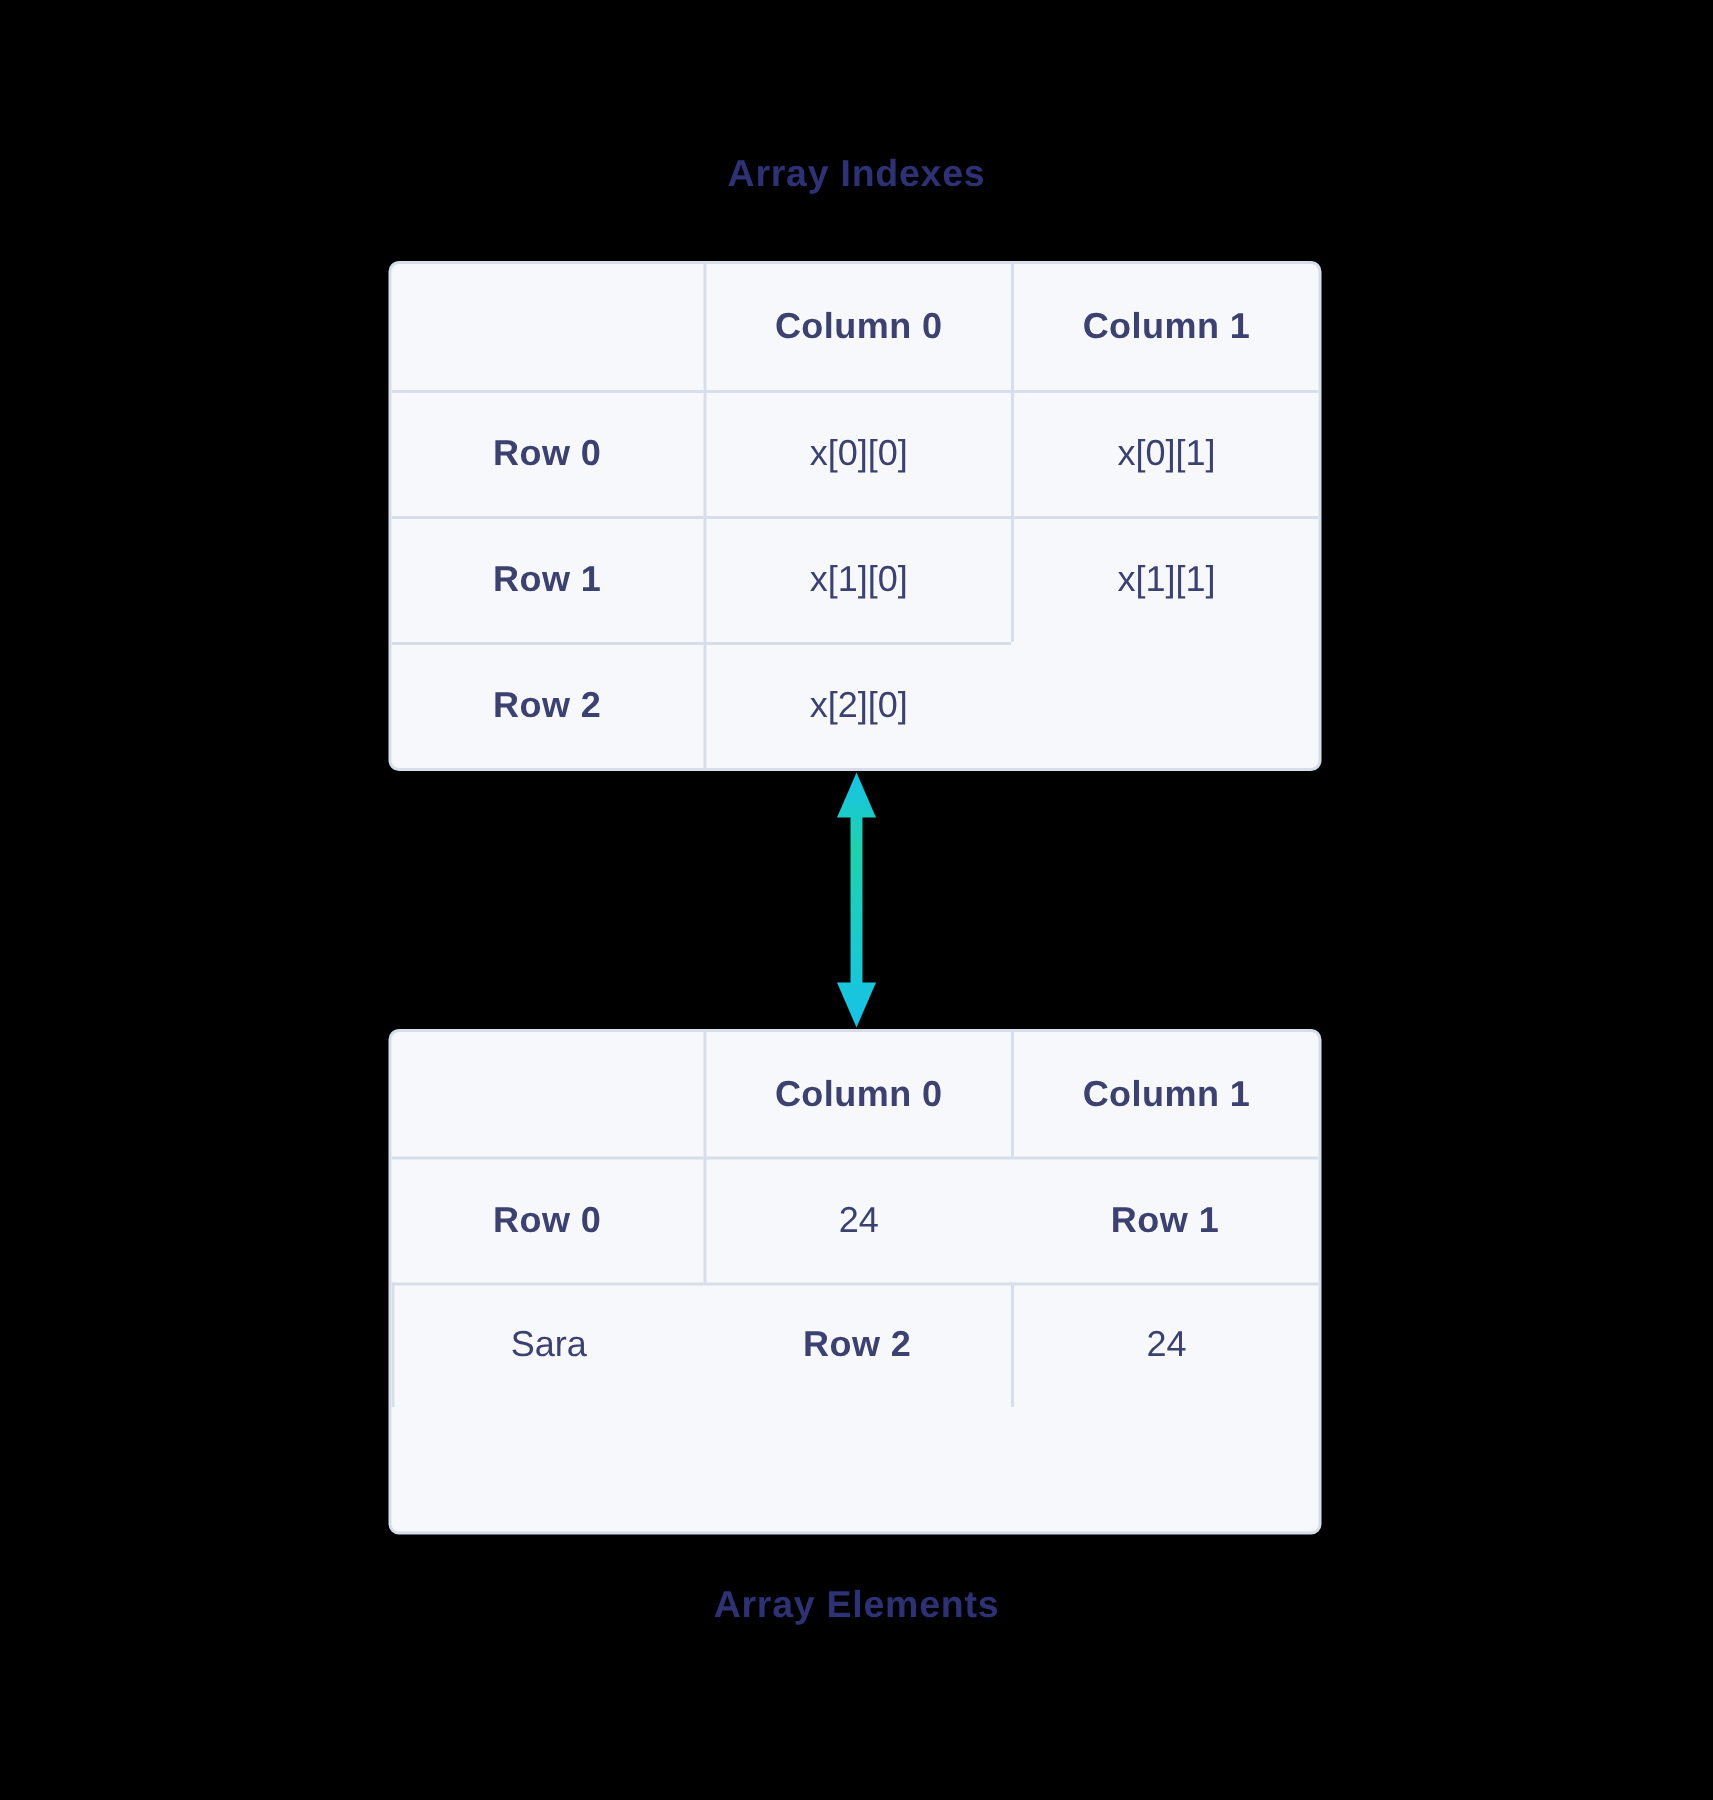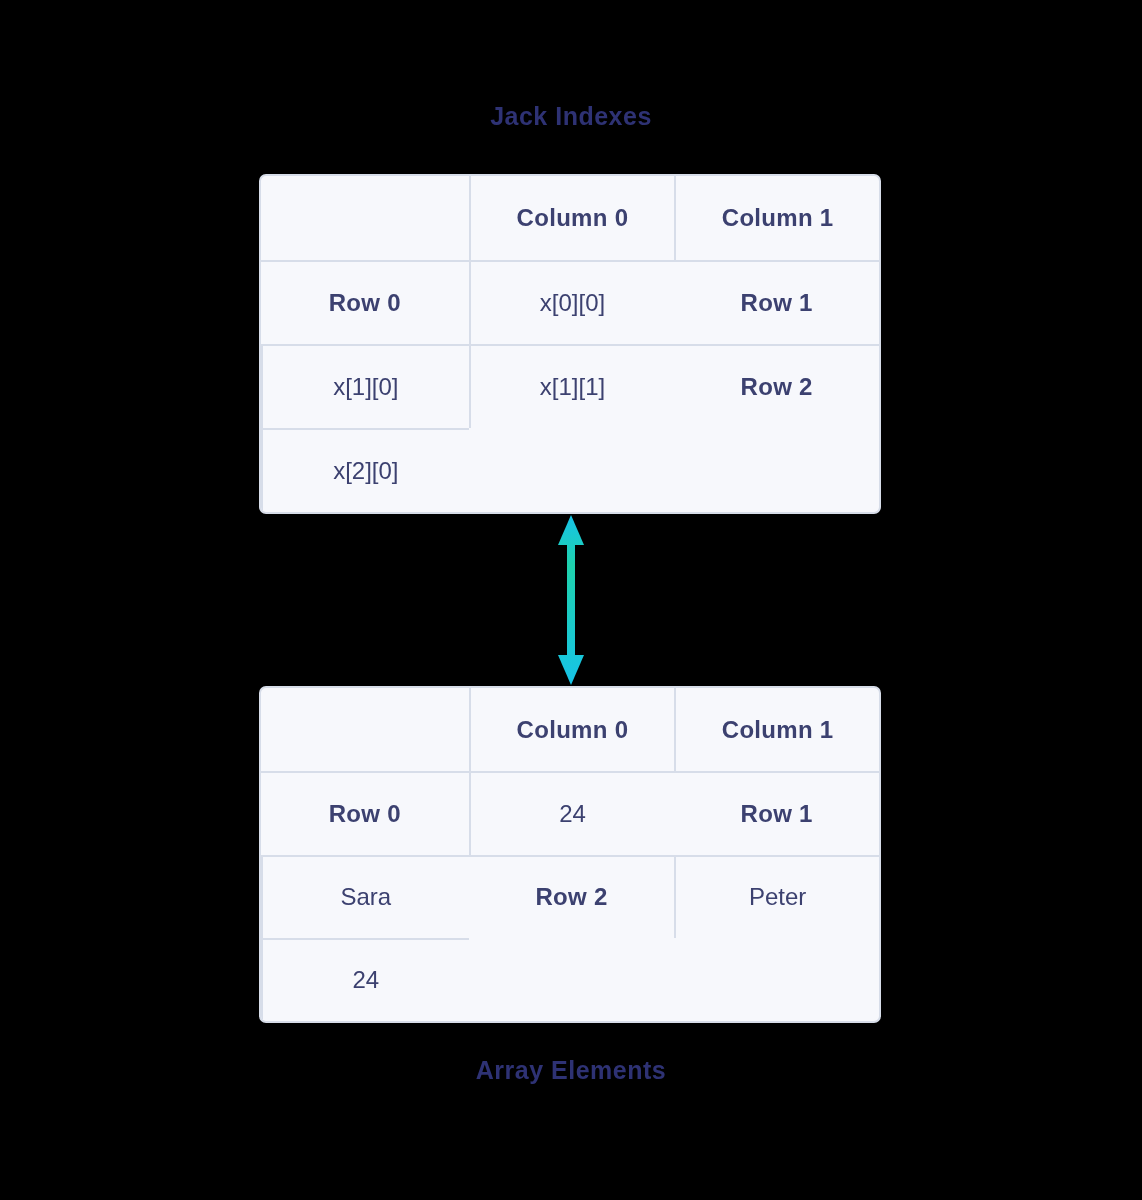--- a/index.html
+++ b/index.html
@@ -53,29 +53,30 @@
   .arrow-wrap{
     position:absolute;left:555px;top:515px;
     width:32px;height:170px;
   }
 </style>
 </head>
 <body>
 
 <div id="canvas">
 
-  <div class="diagram-title title-top">Jack Indexes</div>
+  <div class="diagram-title title-top">Array Indexes</div>
 
   <div class="tbl tbl-indexes">
     <div class="cell col-first row-first"></div>
     <div class="cell row-first bold">Column 0</div>
     <div class="cell row-first bold">Column 1</div>
 
     <div class="cell col-first bold">Row 0</div>
     <div class="cell">x[0][0]</div>
+    <div class="cell">x[0][1]</div>
 
     <div class="cell col-first bold">Row 1</div>
     <div class="cell">x[1][0]</div>
     <div class="cell">x[1][1]</div>
 
     <div class="cell col-first bold">Row 2</div>
     <div class="cell">x[2][0]</div>
   </div>
 
   <div class="arrow-wrap">
@@ -98,19 +99,18 @@
     <div class="cell row-first bold">Column 0</div>
     <div class="cell row-first bold">Column 1</div>
 
     <div class="cell col-first bold">Row 0</div>
     <div class="cell">24</div>
 
     <div class="cell col-first bold">Row 1</div>
     <div class="cell">Sara</div>
 
     <div class="cell col-first bold">Row 2</div>
-    <div class="cell">Peter</div>
     <div class="cell">24</div>
   </div>
 
   <div class="diagram-title title-bottom">Array Elements</div>
 
 </div>
 
 </body></html>

